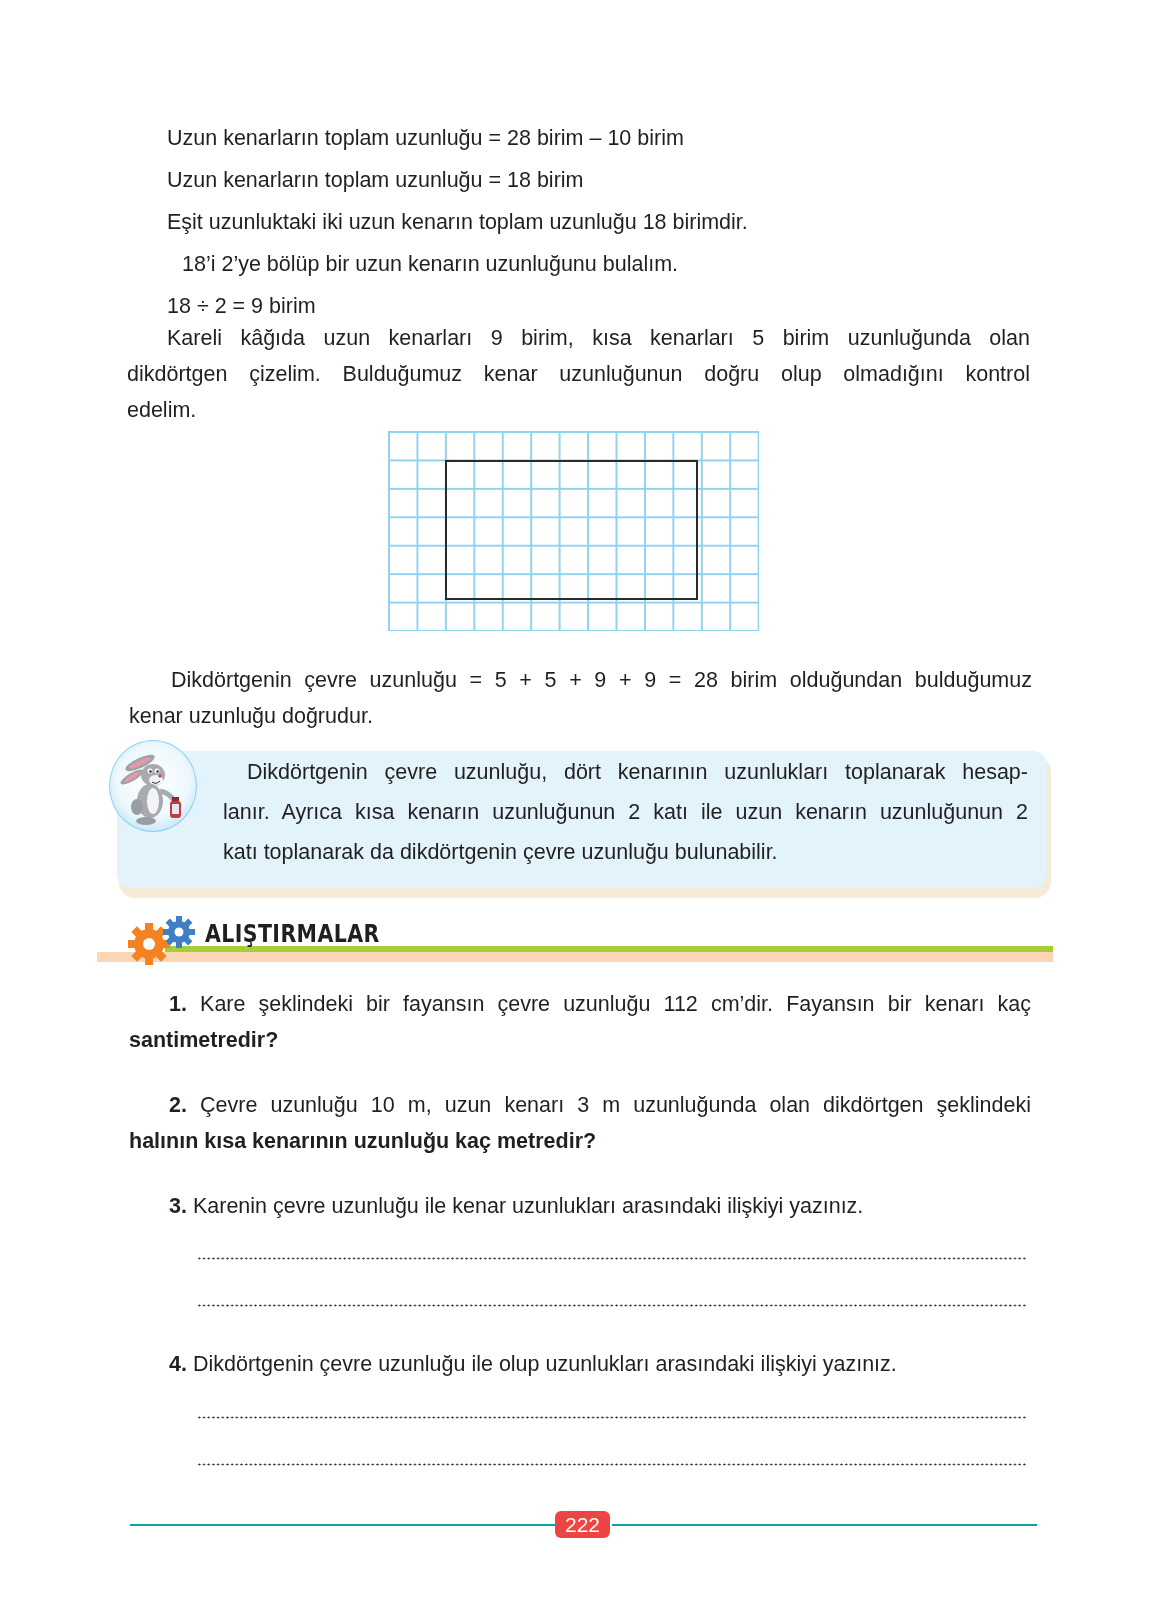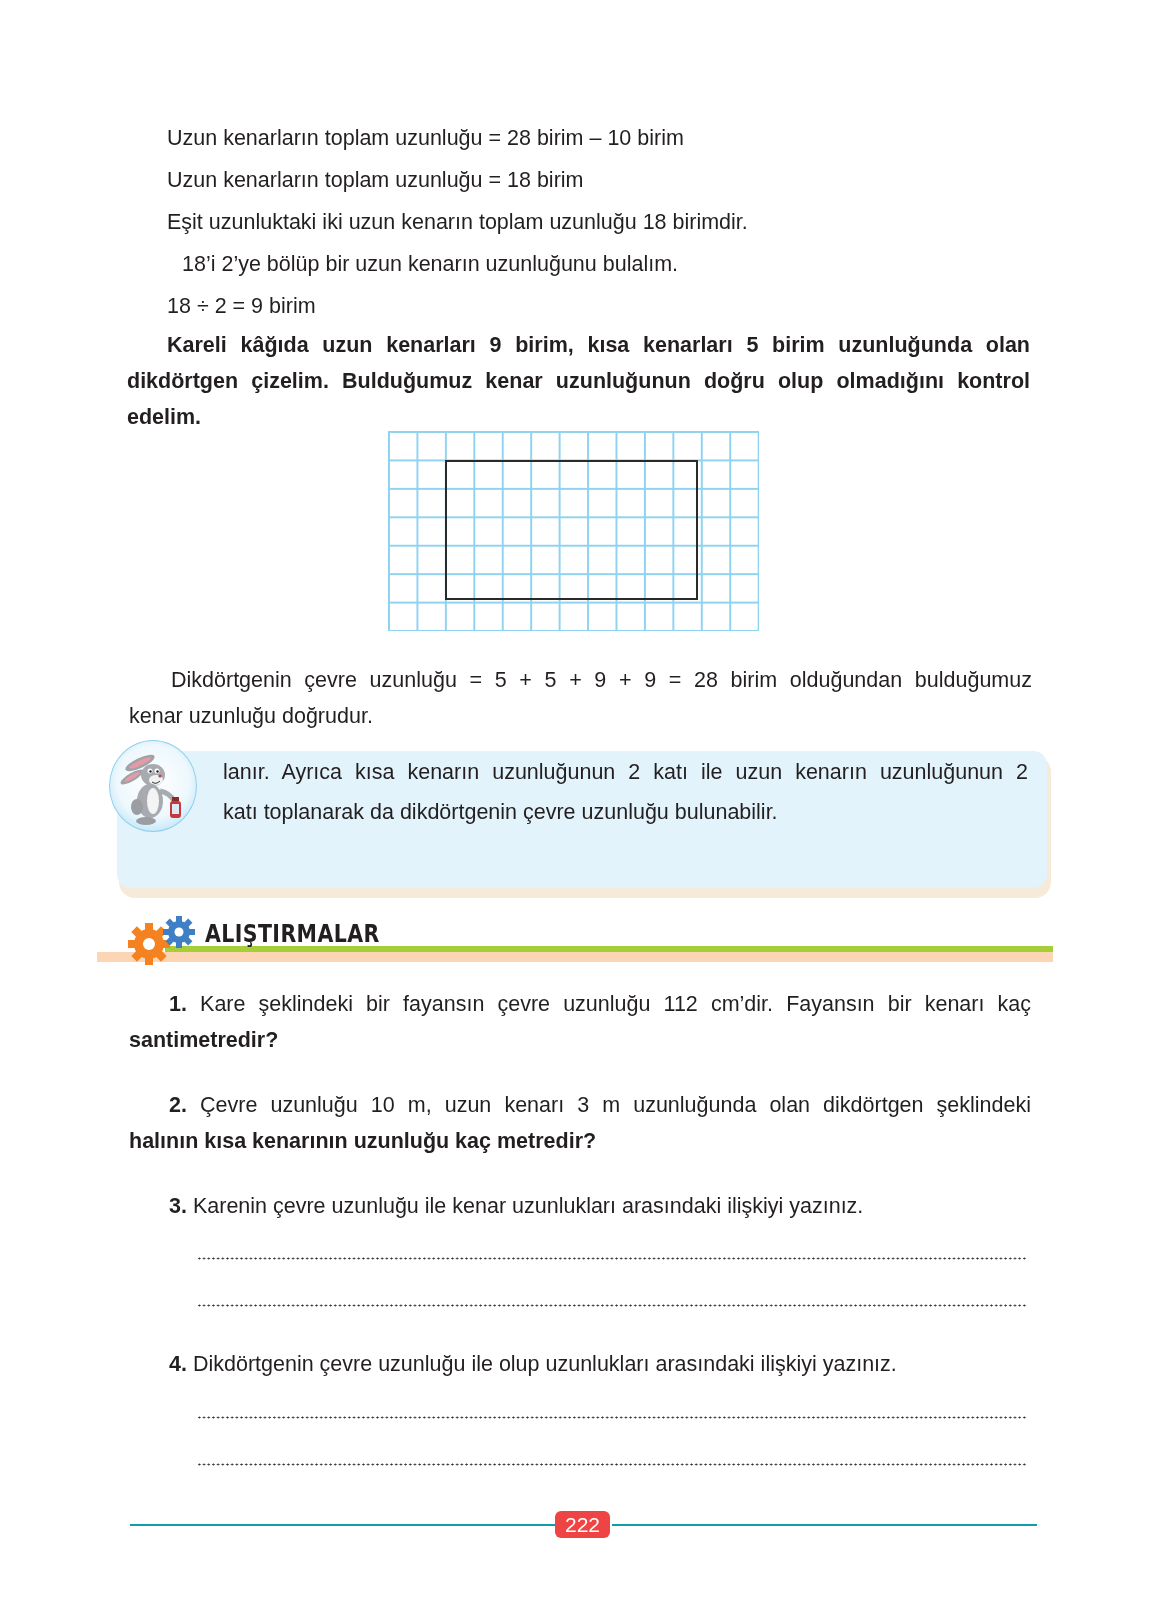--- a/index.html
+++ b/index.html
@@ -46,21 +46,21 @@
 </style>
 </head>
 <body>
 
 <div class="line" style="left:167px;top:125px;">Uzun kenarların toplam uzunluğu = 28 birim – 10 birim</div>
 <div class="line" style="left:167px;top:167px;">Uzun kenarların toplam uzunluğu = 18 birim</div>
 <div class="line" style="left:167px;top:209px;">Eşit uzunluktaki iki uzun kenarın toplam uzunluğu 18 birimdir.</div>
 <div class="line" style="left:182px;top:251px;">18’i 2’ye bölüp bir uzun kenarın uzunluğunu bulalım.</div>
 <div class="line" style="left:167px;top:293px;">18 ÷ 2 = 9 birim</div>
 
-<div class="para" style="left:127px;top:327px;width:903px;font-weight:bold;">
+<div class="para" style="left:127px;top:320px;width:903px;">
   <span class="row" style="text-indent:40px;">Kareli kâğıda uzun kenarları 9 birim, kısa kenarları 5 birim uzunluğunda olan</span>
   <span class="row">dikdörtgen çizelim. Bulduğumuz kenar uzunluğunun doğru olup olmadığını kontrol</span>
   <span class="row last">edelim.</span>
 </div>
 
 <div class="grid"></div>
 <div class="rect"></div>
 
 <div class="para" style="left:129px;top:662px;width:903px;">
   <span class="row" style="text-indent:42px;">Dikdörtgenin çevre uzunluğu = 5 + 5 + 9 + 9 = 28 birim olduğundan bulduğumuz</span>
@@ -87,20 +87,21 @@
     <ellipse cx="43" cy="60" rx="6" ry="13" fill="#f4f4f4"></ellipse>
     <ellipse cx="27" cy="66" rx="6" ry="8" fill="#9a9ea3"></ellipse>
     <ellipse cx="36" cy="80" rx="10" ry="4" fill="#9a9ea3"></ellipse>
     <path d="M50 50 q10 2 14 10" stroke="#a7abb0" stroke-width="5" fill="none"></path>
     <rect x="60" y="60" width="11" height="17" rx="3" fill="#c33a3a"></rect>
     <rect x="62" y="63" width="7" height="10" fill="#dfe9f3"></rect>
     <rect x="62" y="56" width="7" height="4" fill="#8b2a2a"></rect>
   </svg>
 </div>
 <div class="info-text">
+  <span class="row" style="text-indent:24px;">Dikdörtgenin çevre uzunluğu, dört kenarının uzunlukları toplanarak hesap-</span>
   <span class="row">lanır. Ayrıca kısa kenarın uzunluğunun 2 katı ile uzun kenarın uzunluğunun 2</span>
   <span class="row last">katı toplanarak da dikdörtgenin çevre uzunluğu bulunabilir.</span>
 </div>
 
 <div class="bar-peach"></div>
 <div class="bar-green"></div>
 <svg style="position:absolute;left:122px;top:912px;" width="80" height="56" viewBox="0 0 80 56">
   <g transform="translate(27 32)">
     <g fill="#f58220">
       <circle r="15"></circle>

